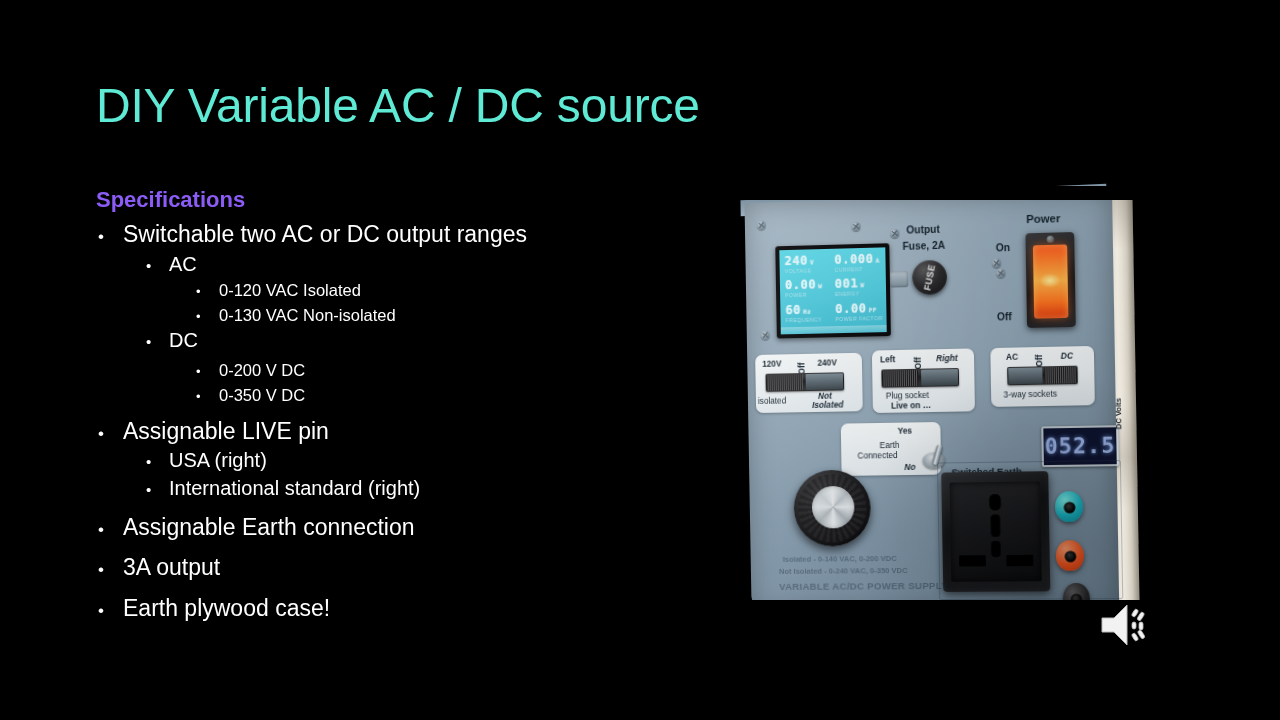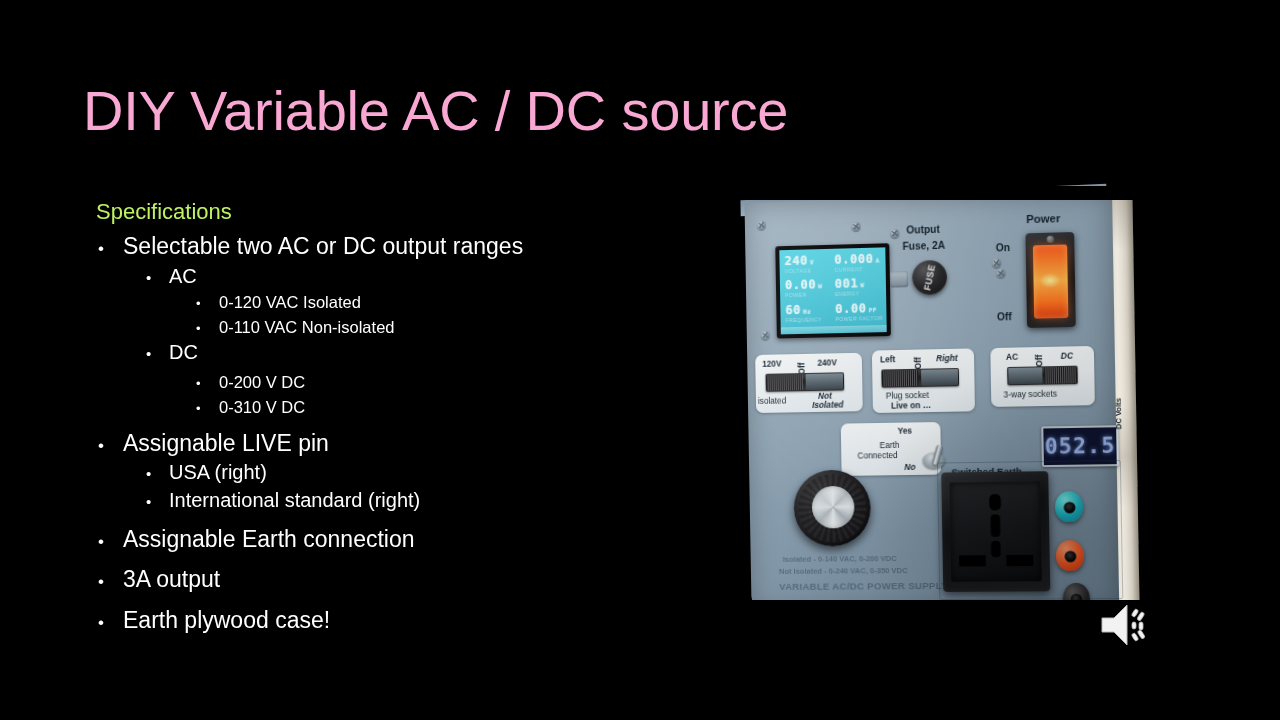--- a/index.html
+++ b/index.html
@@ -19,42 +19,42 @@
 
   
   .slide {
     position: absolute;
     inset: 0;
     background: #000000;
   }
 
   .slide-title {
     position: absolute;
-    left: 83px;
+    left: 96px;
     top: 78px;
-    font-size: 56px;
+    font-size: 48px;
     font-weight: 400;
     letter-spacing: -0.2px;
-    color: #f9a8d4;
+    color: #5eead4;
     white-space: nowrap;
   }
 
   
   .body-block {
     position: absolute;
     left: 96px;
     top: 188px;
     width: 590px;
   }
 
   .spec-heading {
     font-size: 22px;
-    font-weight: normal;
-    color: #bef264;
-    margin: 12px 0 7px 0;
+    font-weight: bold;
+    color: #8b5cf6;
+    margin: 0 0 7px 0;
     line-height: 1.1;
   }
 
   .bullet-row {
     display: flex;
     align-items: baseline;
     color: #ffffff;
   }
 
   .bullet-mark {
@@ -514,53 +514,53 @@
 <div class="slide">
 
   <div class="slide-title">DIY Variable AC / DC source</div>
 
   <div class="body-block">
 
     <div class="spec-heading">Specifications</div>
 
     <div class="bullet-row lvl1">
       <span class="bullet-mark">•</span>
-      <span class="bullet-text">Selectable two AC or DC output ranges</span>
+      <span class="bullet-text">Switchable two AC or DC output ranges</span>
     </div>
 
     <div class="bullet-row lvl2">
       <span class="bullet-mark">•</span>
       <span class="bullet-text">AC</span>
     </div>
 
     <div class="bullet-row lvl3">
       <span class="bullet-mark">•</span>
       <span class="bullet-text">0-120 VAC Isolated</span>
     </div>
 
     <div class="bullet-row lvl3">
       <span class="bullet-mark">•</span>
-      <span class="bullet-text">0-110 VAC Non-isolated</span>
+      <span class="bullet-text">0-130 VAC Non-isolated</span>
     </div>
 
     <div class="bullet-row lvl2">
       <span class="bullet-mark">•</span>
       <span class="bullet-text">DC</span>
     </div>
 
     <div class="gap-sm"></div>
 
     <div class="bullet-row lvl3">
       <span class="bullet-mark">•</span>
       <span class="bullet-text">0-200 V DC</span>
     </div>
 
     <div class="bullet-row lvl3">
       <span class="bullet-mark">•</span>
-      <span class="bullet-text">0-310 V DC</span>
+      <span class="bullet-text">0-350 V DC</span>
     </div>
 
     <div class="gap-md"></div>
 
     <div class="bullet-row lvl1">
       <span class="bullet-mark">•</span>
       <span class="bullet-text">Assignable LIVE pin</span>
     </div>
 
     <div class="bullet-row lvl2">

